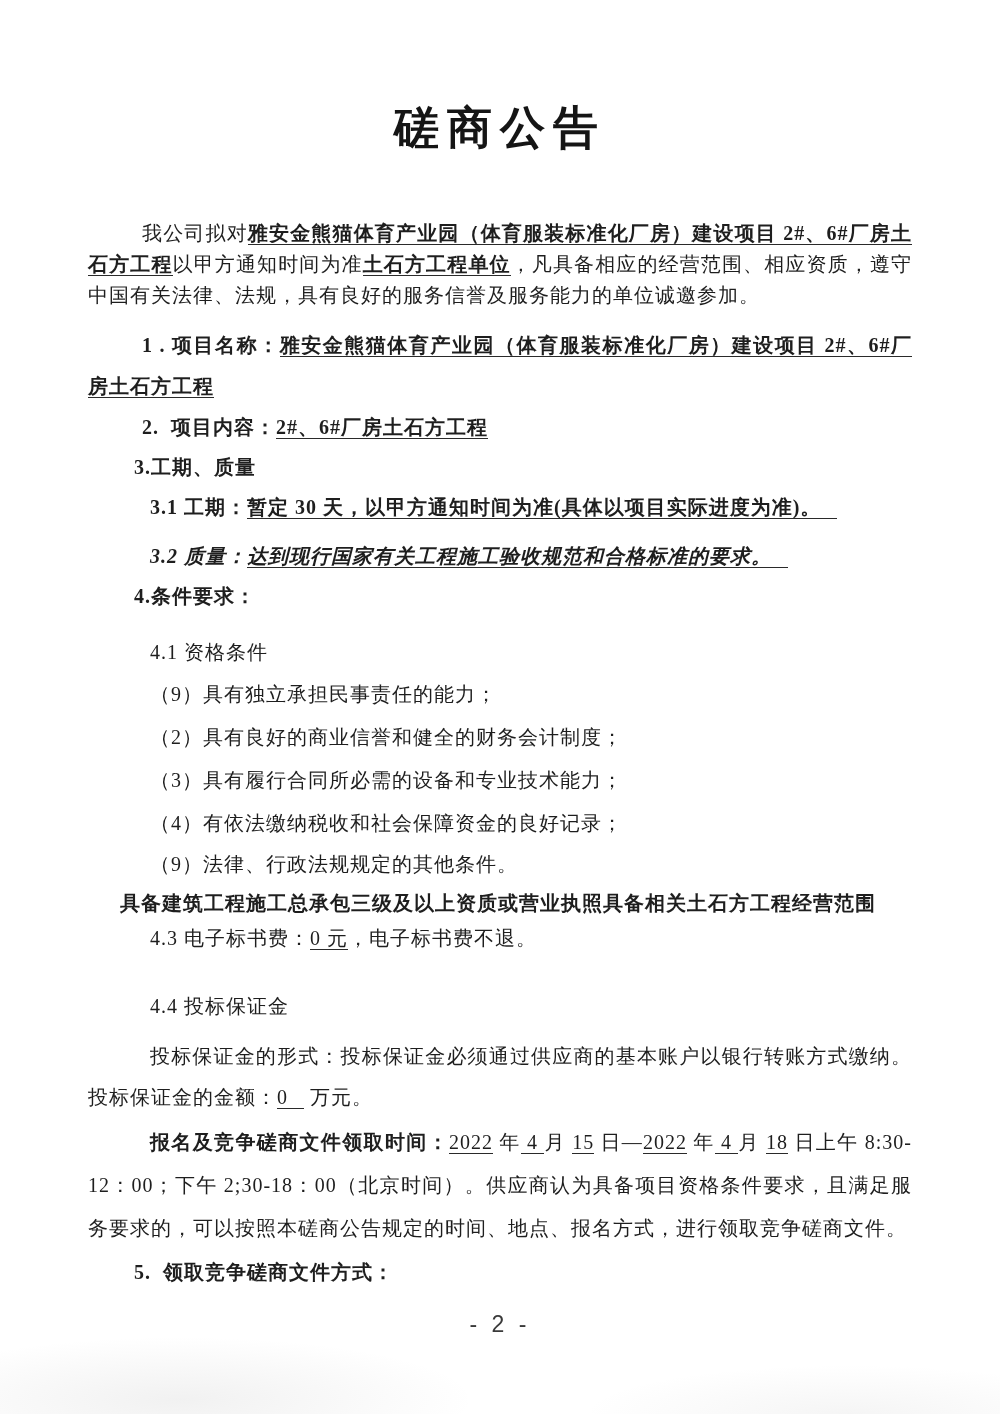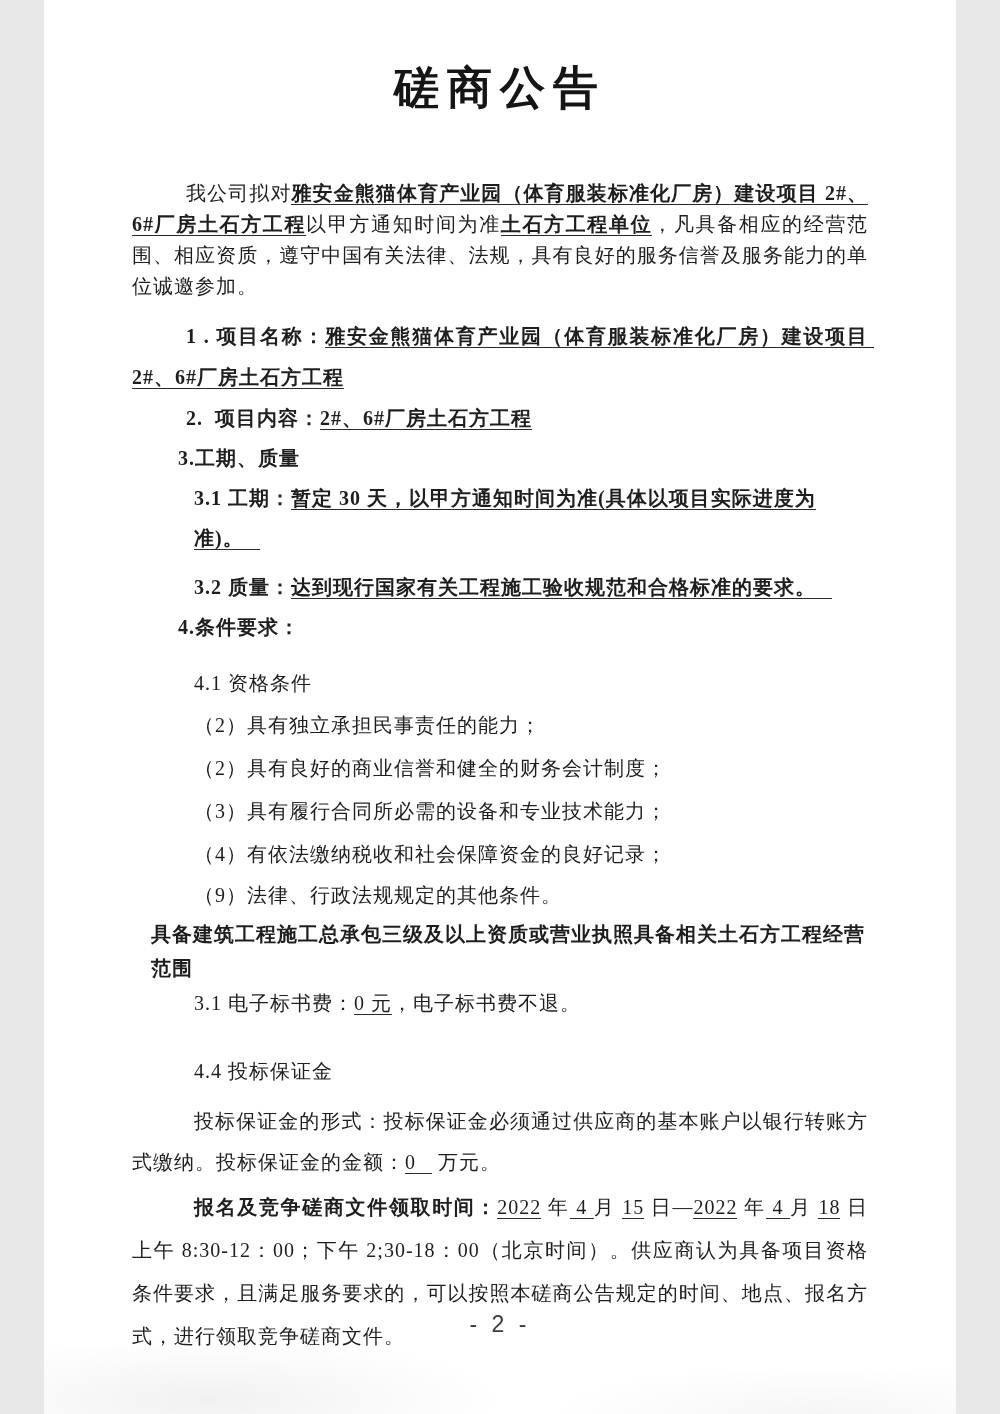--- a/index.html
+++ b/index.html
@@ -1,30 +1,30 @@
 <!DOCTYPE html>
 <html><head>
 <meta charset="utf-8">
 <style>
   html, body { margin: 0; padding: 0; background: #e8e8e8; }
   .page {
     position: relative;
-    width: 912px;
+    width: 1000px;
     height: 1414px;
     margin: 0 auto;
     background:
       radial-gradient(ellipse 420px 90px at 18% 99%, rgba(120,120,120,0.10), rgba(0,0,0,0) 70%),
       radial-gradient(ellipse 380px 70px at 85% 100%, rgba(130,130,130,0.08), rgba(0,0,0,0) 70%),
       #ffffff;
     color: #1e1e1e;
     font-family: "Liberation Serif", "DejaVu Serif", serif;
     font-size: 20px;
     letter-spacing: 1px;
     box-sizing: border-box;
-    padding: 58px 88px 0 88px;
+    padding: 98px 88px 0 88px;
     overflow: hidden;
   }
   .title {
     text-align: center;
     font-size: 45px;
     font-weight: bold;
     letter-spacing: 8px;
     margin: 0 0 60px 0;
     color: #151515;
   }
@@ -32,23 +32,23 @@
   .para { line-height: 31px; text-align: justify; }
   .block { line-height: 40px; }
   .indent { text-indent: 54px; }
   .indent-deep { text-indent: 62px; }
   .b { font-weight: bold; }
   .u { border-bottom: 1.5px solid #2a2a2a; }
   .bu { font-weight: bold; border-bottom: 1.5px solid #2a2a2a; }
   .tail-pad { padding-right: 16px; }
   .ml-3 { margin-left: 46px; }
   .ml-4 { margin-left: 62px; }
-  .gap-sm { margin-top: 9px; }
+  .gap-sm { margin-top: 9px; font-style: italic; }
   .gap-md { margin-top: 16px; }
-  .req-line { margin-left: 19px; font-weight: bold; line-height: 34px; margin-top: 2px; }
+  .req-line { margin-left: 32px; font-weight: bold; line-height: 34px; margin-top: 2px; }
   .pageno {
     position: absolute;
     bottom: 76px;
     left: 0; right: 0;
     text-align: center;
     font-family: "Liberation Sans", "DejaVu Sans", sans-serif;
     font-size: 23px;
     letter-spacing: 4px;
     color: #3a3a3a;
   }
@@ -69,33 +69,34 @@
   <p class="block ml-3 b">3.工期、质量</p>
 
   <p class="block ml-4"><span class="b">3.1 工期：</span><span class="bu tail-pad">暂定 30 天，以甲方通知时间为准(具体以项目实际进度为准)。</span></p>
 
   <p class="block ml-4 gap-sm"><span class="b">3.2 质量：</span><span class="bu tail-pad">达到现行国家有关工程施工验收规范和合格标准的要求。</span></p>
 
   <p class="block ml-3 b">4.条件要求：</p>
 
   <p class="block ml-4 gap-md">4.1 资格条件</p>
 
-  <p class="block" style="text-indent:62px; text-align:justify; margin-top:2px;">（2）具有独立承担民事责任的能力；</p>
+  <p class="block" style="text-indent:62px; text-align:justify; margin-top:2px;">（9）具有独立承担民事责任的能力；</p>
   <p class="block" style="text-indent:62px; text-align:justify; margin-top:3px;">（2）具有良好的商业信誉和健全的财务会计制度；</p>
   <p class="block" style="text-indent:62px; text-align:justify; margin-top:3px;">（3）具有履行合同所必需的设备和专业技术能力；</p>
   <p class="block" style="text-indent:62px; text-align:justify; margin-top:3px;">（4）有依法缴纳税收和社会保障资金的良好记录；</p>
   <p class="block" style="text-indent:62px; text-align:justify; margin-top:1px;">（9）法律、行政法规规定的其他条件。</p>
 
 
   <p class="block req-line">具备建筑工程施工总承包三级及以上资质或营业执照具备相关土石方工程经营范围</p>
 
-  <p class="block ml-4" style="line-height:37px;"><span>3.1 电子标书费：</span><span class="u">0 元</span><span>，电子标书费不退。</span></p>
+  <p class="block ml-4" style="line-height:37px;"><span>4.3 电子标书费：</span><span class="u">0 元</span><span>，电子标书费不退。</span></p>
 
   <p class="block ml-4" style="line-height:37px;margin-top:31px;">4.4 投标保证金</p>
 
   <p class="block indent-deep" style="margin-top:11px; line-height:41px; text-align:justify;"><span>投标保证金的形式：投标保证金必须通过供应商的基本账户以银行转账方式缴纳。投标保证金的金额：</span><span class="u tail-pad">0</span><span> 万元。</span></p>
 
   <p class="block indent-deep" style="margin-top:3px; line-height:43px; text-align:justify;"><span class="b">报名及竞争磋商文件领取时间：</span><span class="u">2022</span><span> 年</span><span class="u"> 4 </span><span>月 </span><span class="u">15</span><span> 日—</span><span class="u">2022</span><span> 年</span><span class="u"> 4 </span><span>月 </span><span class="u">18</span><span> 日上午 8:30-12：00；下午 2;30-18：00（北京时间）。供应商认为具备项目资格条件要求，且满足服务要求的，可以按照本磋商公告规定的时间、地点、报名方式，进行领取竞争磋商文件。</span></p>
 
+  <p class="block ml-3 b" style="margin-top:2px;">5.  领取竞争磋商文件方式：</p>
 
   <div class="pageno">- 2 -</div>
 
 </div>
 
 </body></html>

